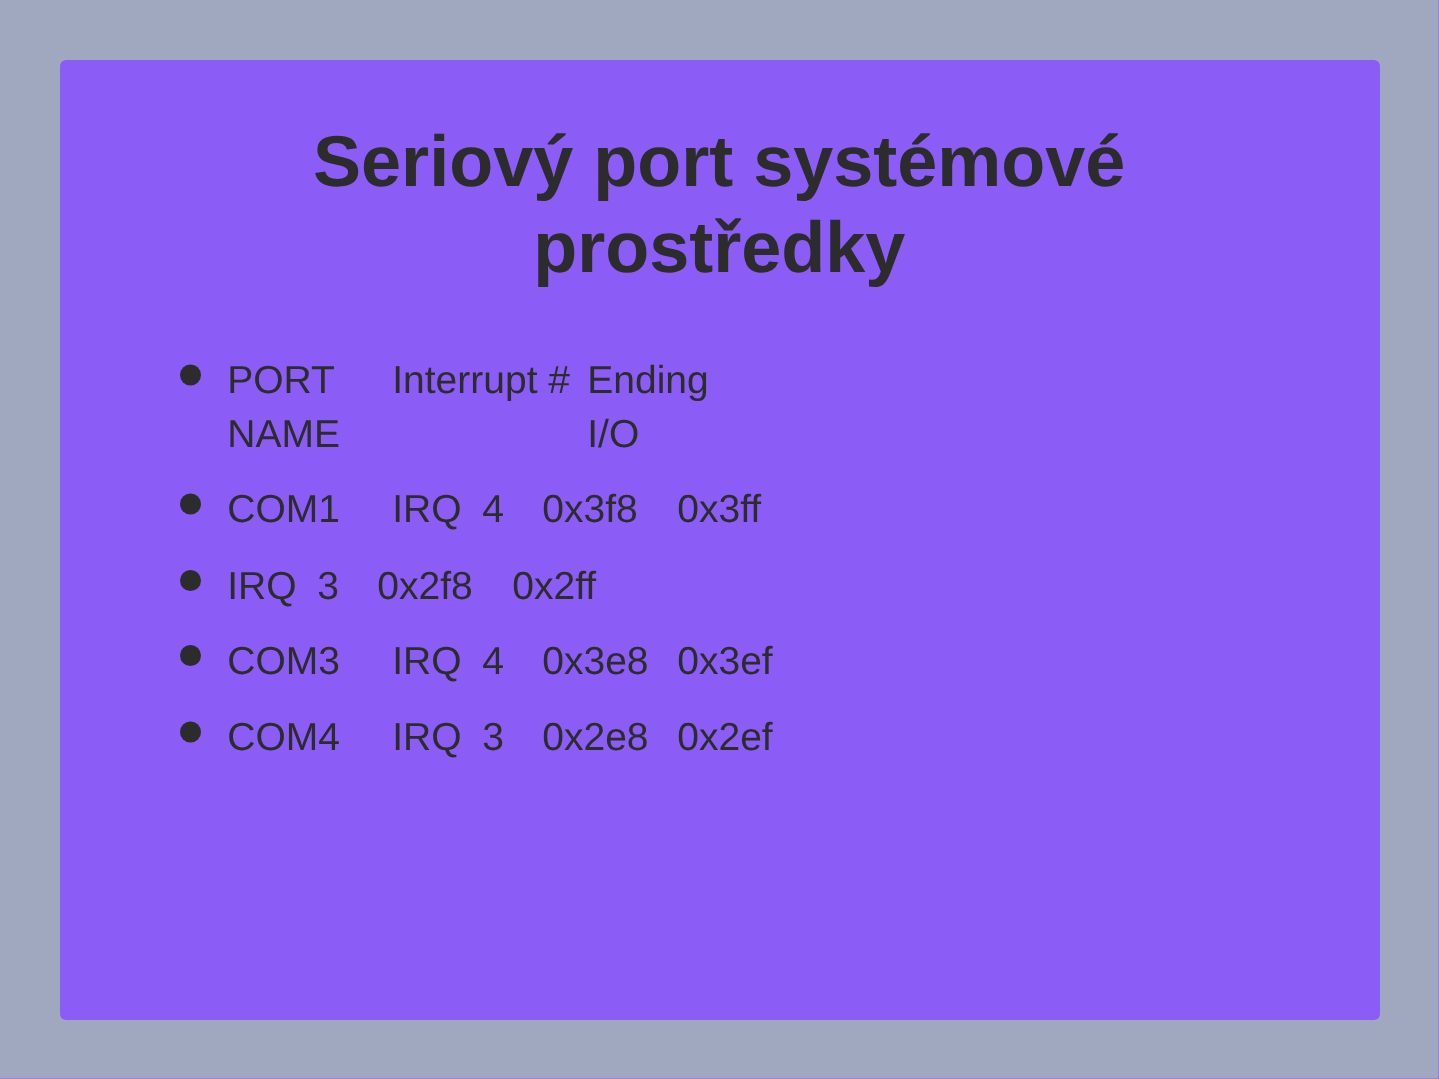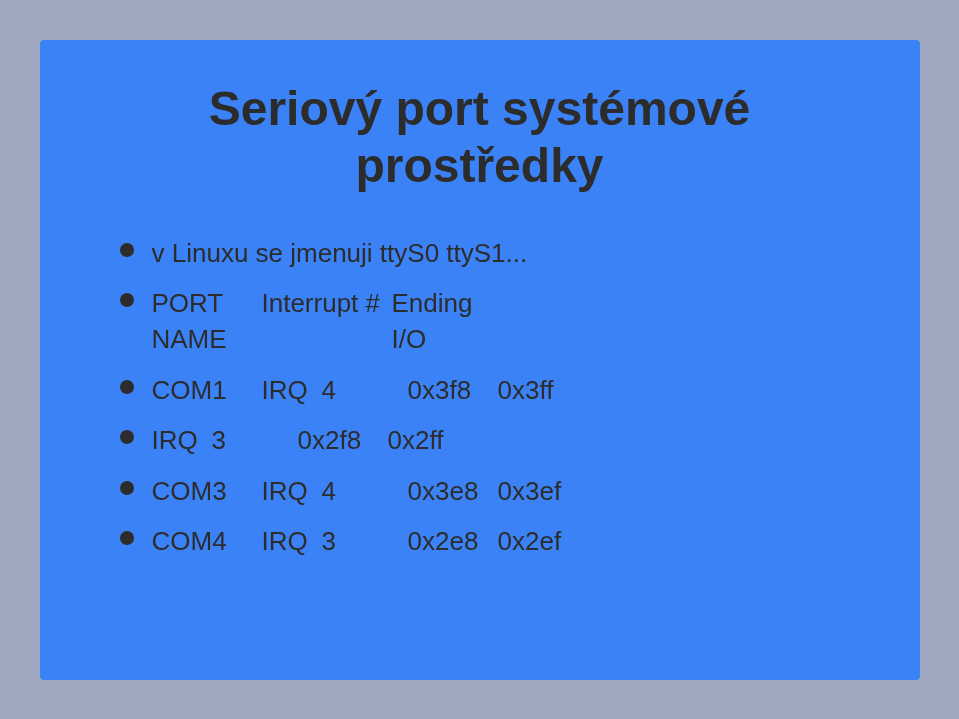--- a/index.html
+++ b/index.html
@@ -14,21 +14,21 @@
       background-color: #a0a8c0;
       font-family: Arial, Helvetica, sans-serif;
       display: flex;
       align-items: center;
       justify-content: center;
     }
 
     .slide-container {
       width: 880px;
       height: 640px;
-      background-color: #3b82f6;
+      background-color: #8b5cf6;
       border-radius: 4px;
       padding: 40px 60px;
       display: flex;
       flex-direction: column;
       align-items: center;
     }
 
     .slide-title {
       font-size: 48px;
       font-weight: bold;
@@ -84,21 +84,20 @@
     }
 
     .col-irq-num {
       width: 40px;
       display: inline-block;
     }
 
     .col-starting {
       width: 90px;
       display: inline-block;
-      margin-left: 46px;
     }
 
     .col-ending {
       width: 90px;
       display: inline-block;
     }
 
     .header-row .col-name {
       width: 110px;
     }
@@ -107,24 +106,20 @@
 <body>
 
 <div class="slide-container">
   <div class="slide-title">
     <span>Seriový port systémové</span><br>
     <span>prostředky</span>
   </div>
 
   <div class="slide-content">
 
-    <div class="bullet-item">
-      <span class="bullet-dot"></span>
-      <span class="bullet-text">v Linuxu se jmenuji ttyS0 ttyS1...</span>
-    </div>
 
     <div class="bullet-item">
       <span class="bullet-dot"></span>
       <span class="bullet-text">
         <span class="table-row header-row">
           <span class="col-name">PORT NAME</span>
           <span style="width:130px;display:inline-block;">Interrupt #</span>
           <span style="width:120px;display:inline-block;">Ending I/O</span>
         </span>
       </span>

